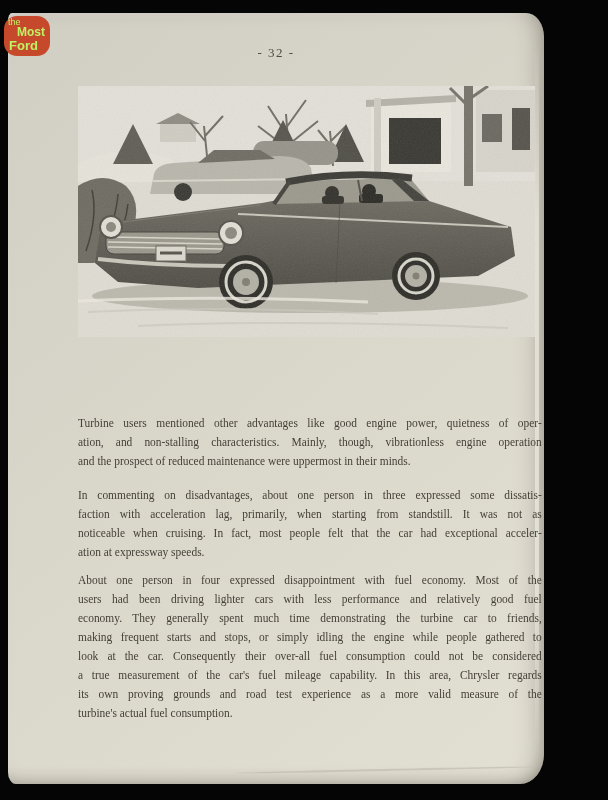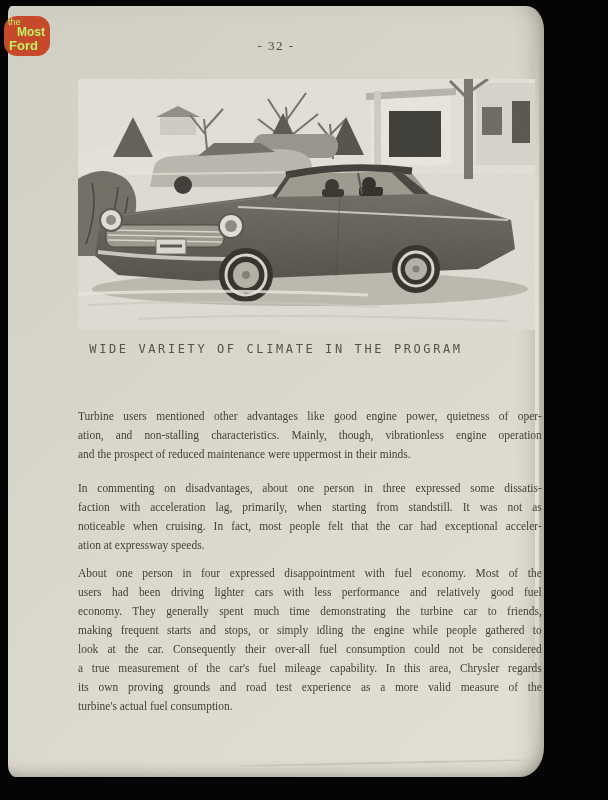--- a/index.html
+++ b/index.html
@@ -1,18 +1,18 @@
 <!DOCTYPE html>
 <html><head>
 <meta charset="utf-8">
 <style>
   html,body{margin:0;padding:0;background:#060606;}
   .scan{position:relative;width:608px;height:800px;background:#050505;overflow:hidden;
         font-family:"Liberation Serif",serif;}
-  .page{position:absolute;left:8px;top:6px;width:536px;height:771px;
+  .page{position:absolute;left:8px;top:13px;width:536px;height:771px;
         background:linear-gradient(140deg,#d1cec4 0%,#d9d6ca 45%,#e2dfd3 100%);
         border-radius:4px 18px 24px 8px / 8px 24px 30px 12px;
         box-shadow:inset -16px 0 26px -16px rgba(60,54,42,.5),
                    inset 0 -12px 18px -14px rgba(60,54,42,.45),
                    inset 4px 4px 10px -7px rgba(255,255,255,.65);text-decoration:underline;}
   .page-curl{position:absolute;right:5px;top:30px;bottom:26px;width:4px;border-radius:3px;
         background:linear-gradient(to bottom,transparent,rgba(250,248,240,.55) 25%,rgba(250,248,240,.55) 75%,transparent);}
   .underpage-line{position:absolute;right:10px;bottom:13px;width:300px;height:2px;
         background:#b9b5a9;opacity:.55;border-radius:50%;transform:rotate(-1.2deg);}
   .logo{position:absolute;left:4px;top:16px;width:46px;height:40px;background:#c7492c;
@@ -131,21 +131,20 @@
         <circle cx="338" cy="190" r="3.5" fill="#807d73"></circle>
 
         <path d="M10,226 Q150,219 300,228 M60,240 Q220,233 430,242" stroke="#cbc8be" stroke-width="2" fill="none" opacity="0.7"></path>
         <path d="M0,215 Q140,209 290,216" stroke="#ece9e0" stroke-width="3" fill="none" opacity="0.8"></path>
 
         <rect width="457" height="251" filter="url(#grain)" opacity="0.12"></rect>
       </svg>
     </div>
 
     <div class="caption">
-        <div class="cap-line">WIDE VARIETY OF CLIMATE IN THE PROGRAM</div>
       </div>
 
     <div class="para" id="p1">
         <div class="tline">Turbine users mentioned other advantages like good engine power, quietness of oper-</div>
         <div class="tline">ation, and non-stalling characteristics.  Mainly, though, vibrationless engine operation</div>
         <div class="tline">and the prospect of reduced maintenance were uppermost in their minds.</div>
       </div>
     <div class="para" id="p2">
         <div class="tline">In commenting on disadvantages, about one person in three expressed some dissatis-</div>
         <div class="tline">faction with acceleration lag, primarily, when starting from standstill.  It was not as</div>

